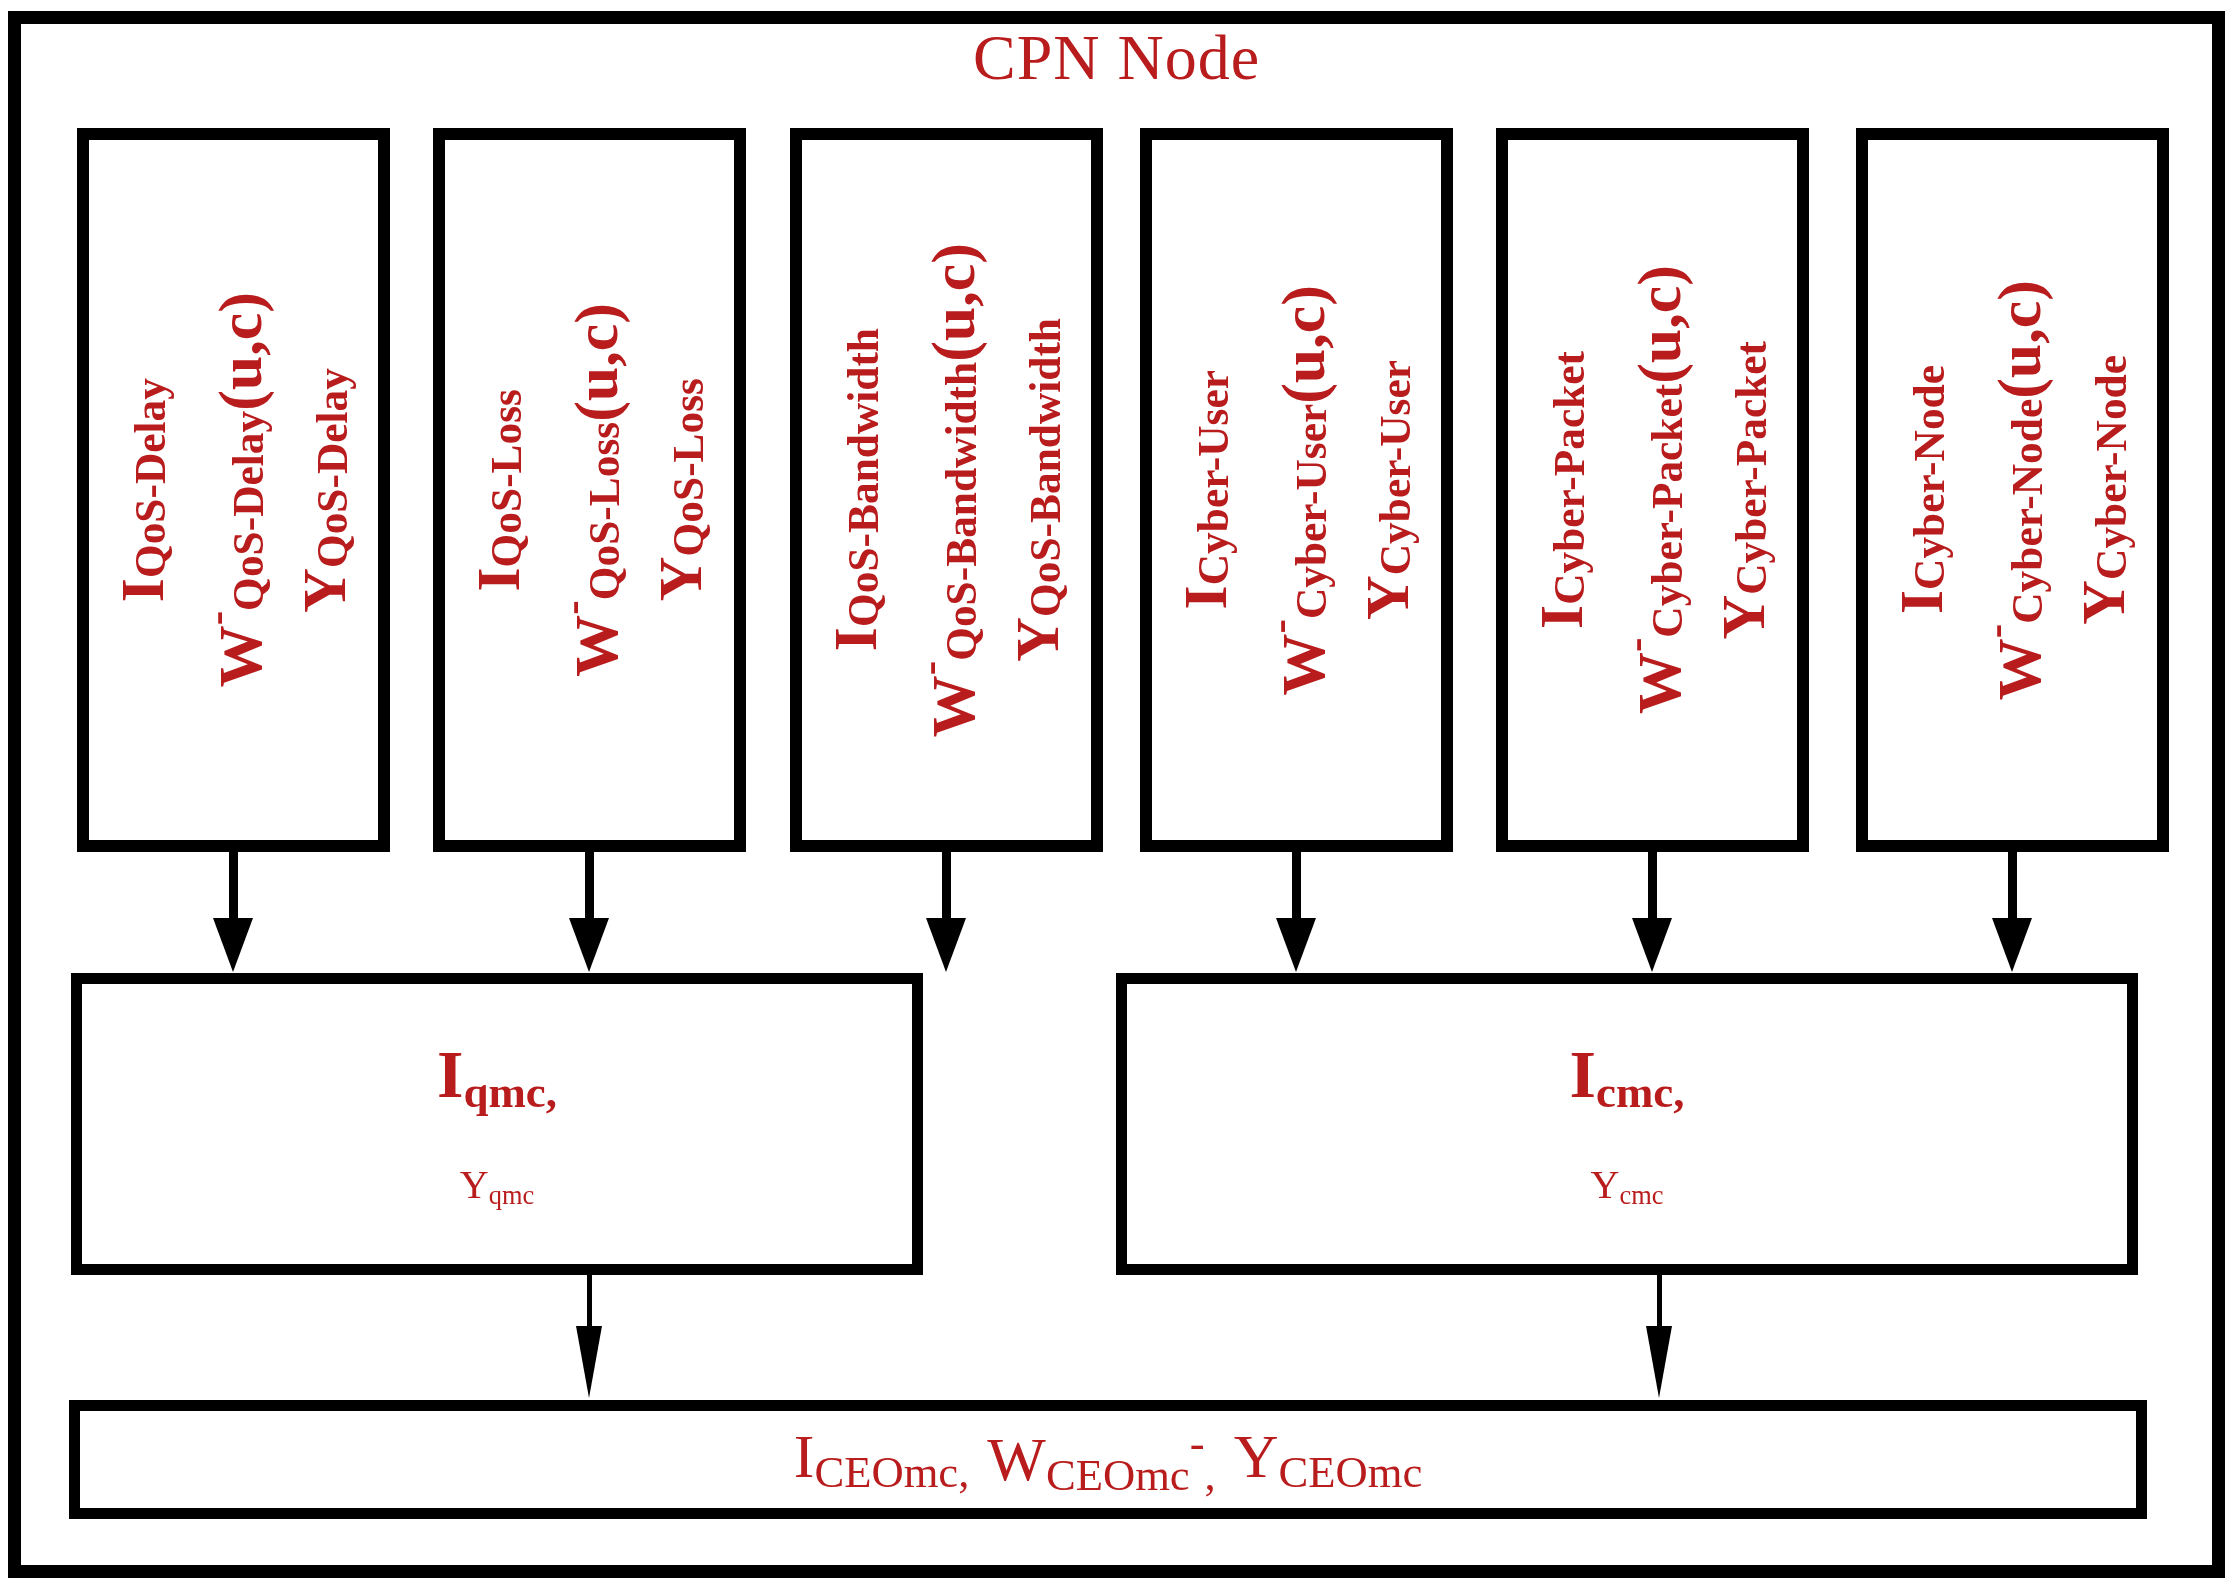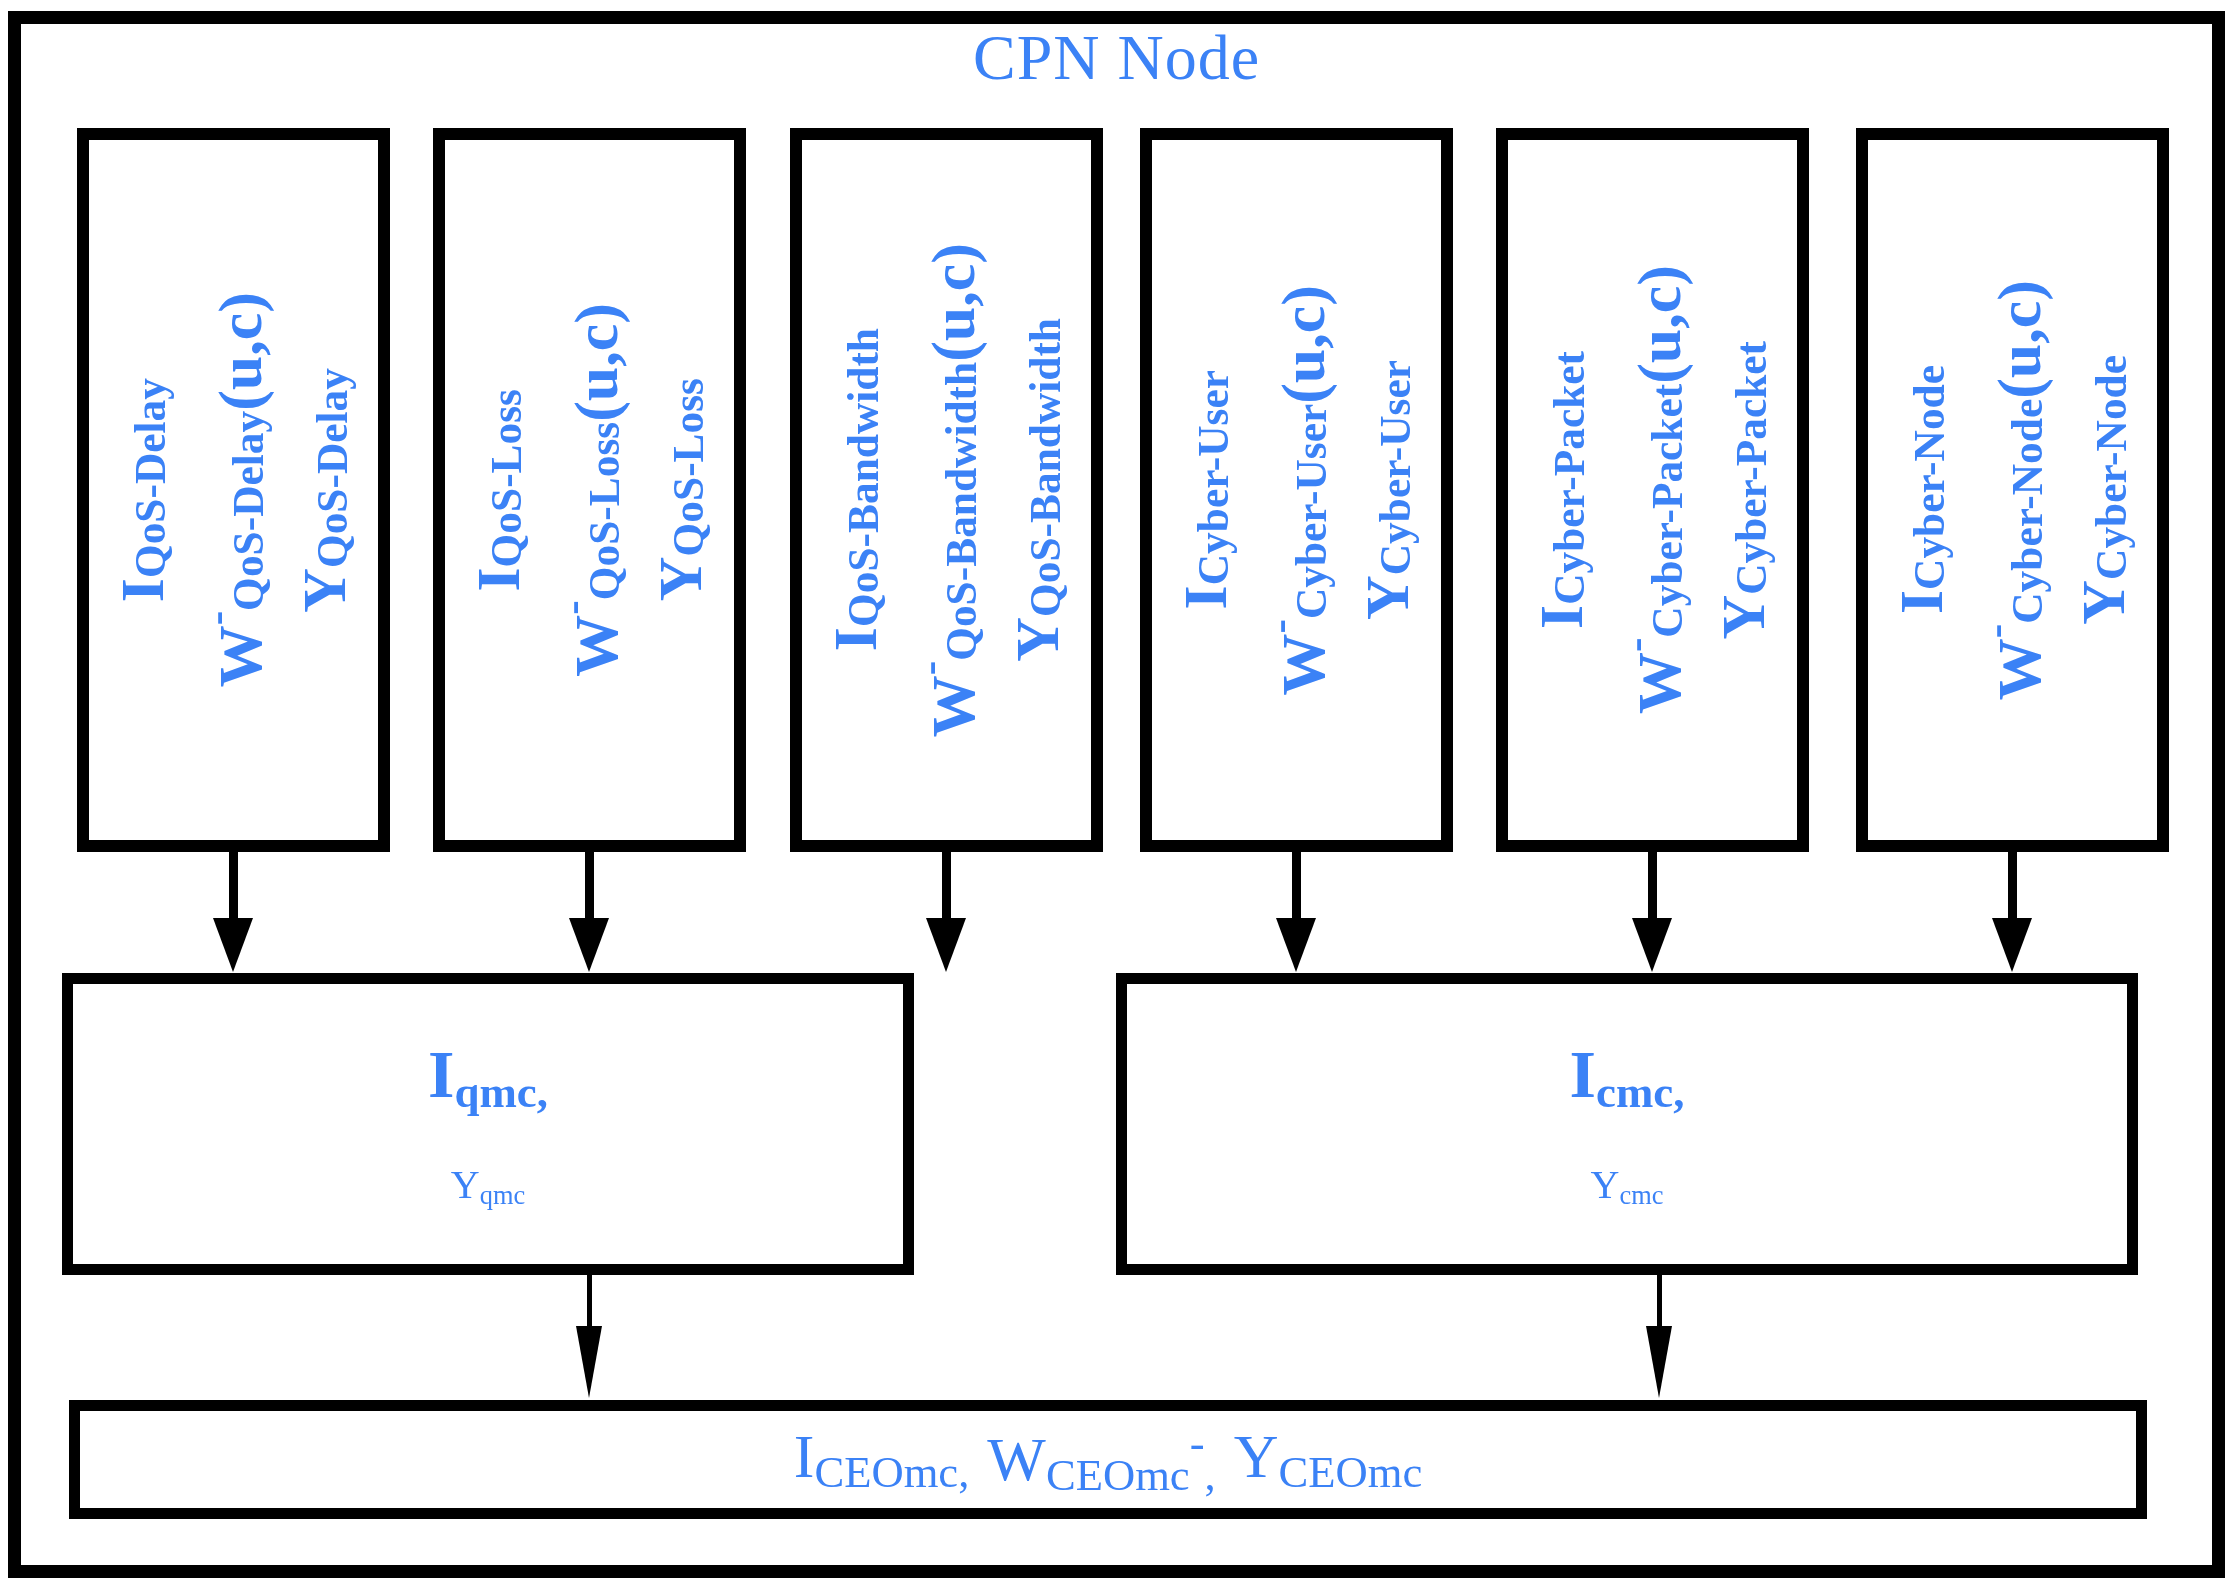--- a/index.html
+++ b/index.html
@@ -1,17 +1,17 @@
 <!DOCTYPE html>
 <html><head>
 <meta charset="utf-8">
 <style>
   html,body{margin:0;padding:0;background:#ffffff;}
   .canvas{position:relative;width:2233px;height:1593px;background:#fff;
-          font-family:"Liberation Serif","DejaVu Serif",serif;color:#3b82f6;overflow:hidden;}
+          font-family:"Liberation Serif","DejaVu Serif",serif;color:#b91c1c;overflow:hidden;}
   .frame{position:absolute;left:8px;top:11px;width:2217px;height:1567px;
          border:13px solid #000;box-sizing:border-box;}
   .title{position:absolute;left:0;top:26px;width:2233px;text-align:center;
          font-size:64px;line-height:1.0;letter-spacing:1px;}
   
   .tallbox{position:absolute;top:128px;height:724px;width:313px;
            border:12px solid #000;box-sizing:border-box;background:#fff;
            display:flex;flex-direction:row;justify-content:space-evenly;align-items:center;
            padding:6px 2px;}
   .vline{writing-mode:vertical-rl;transform:rotate(180deg);white-space:nowrap;
@@ -102,21 +102,21 @@
   </div>
   <div class="up">
     <div class="shaft" style="left:1648px"></div>
       <div class="head" style="left:1632px"></div>
   </div>
   <div class="up">
     <div class="shaft" style="left:2008px"></div>
       <div class="head" style="left:1992px"></div>
   </div>
 
-  <div class="midbox" style="left:62px;width:852px">
+  <div class="midbox" style="left:71px;width:852px">
     <div class="mline bold"><span>I</span><sub>qmc,</sub></div>
     <div class="mline norm"><span>Y</span><sub>qmc</sub></div>
   </div>
   <div class="midbox" style="left:1116px;width:1022px">
     <div class="mline bold"><span>I</span><sub>cmc,</sub></div>
     <div class="mline norm"><span>Y</span><sub>cmc</sub></div>
   </div>
 
   <div class="down">
     <div class="shaft" style="left:587px"></div>

